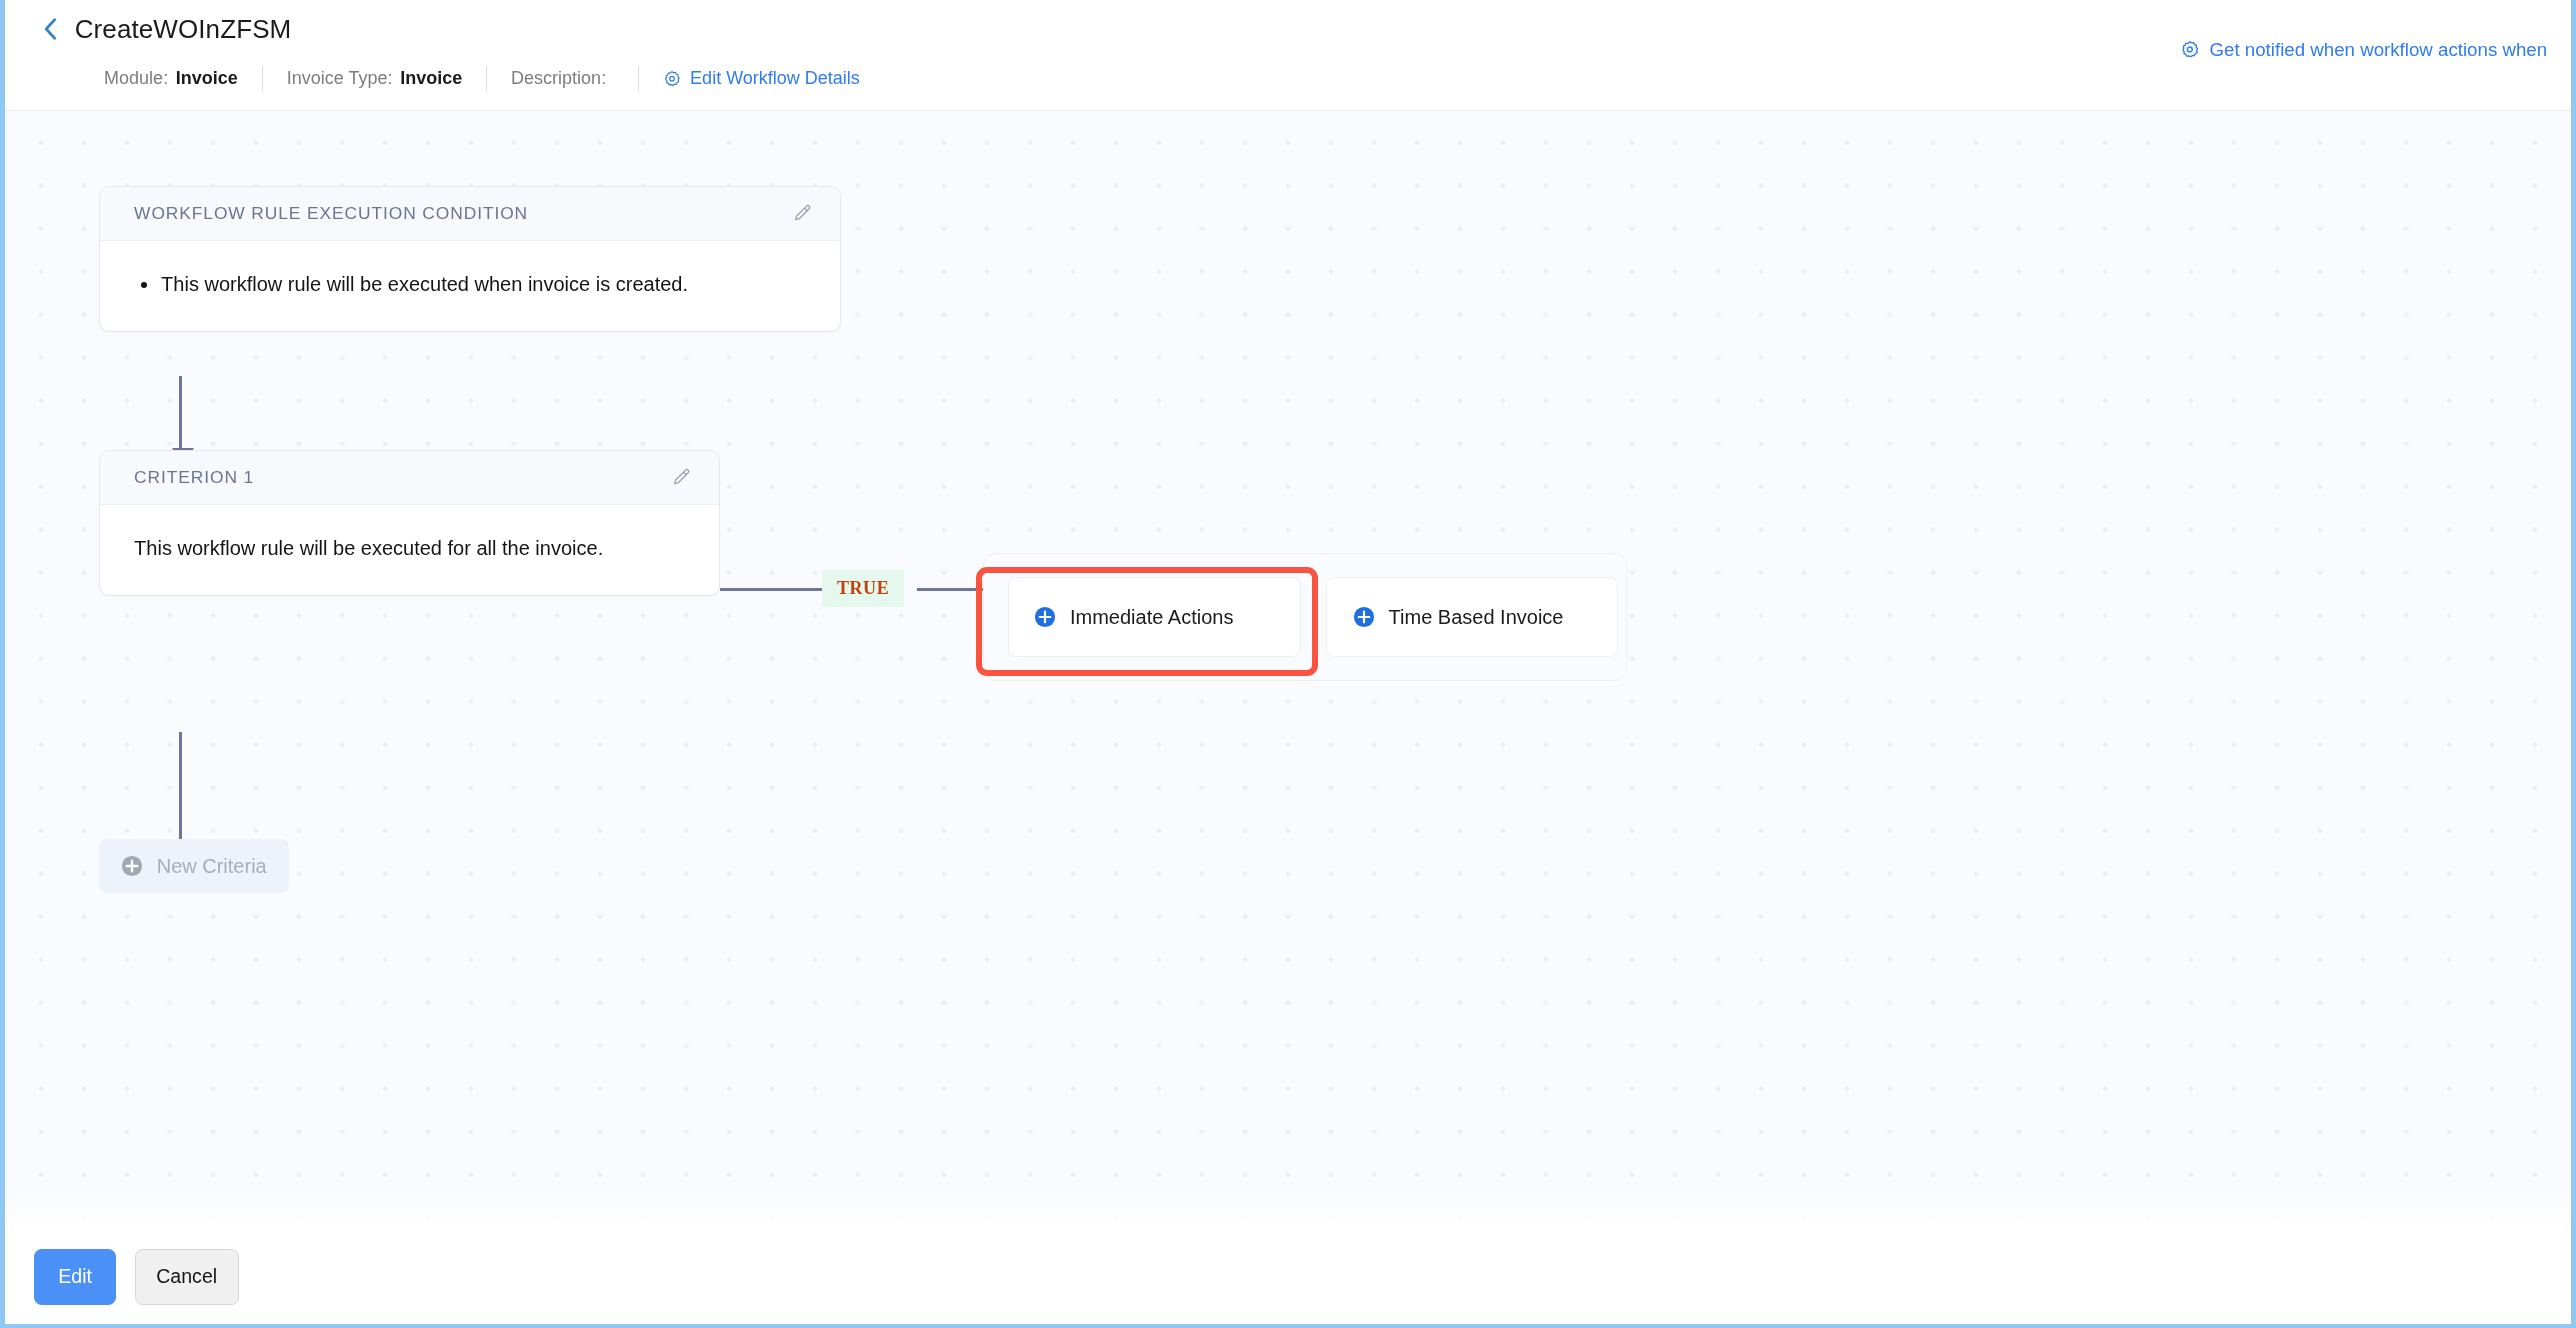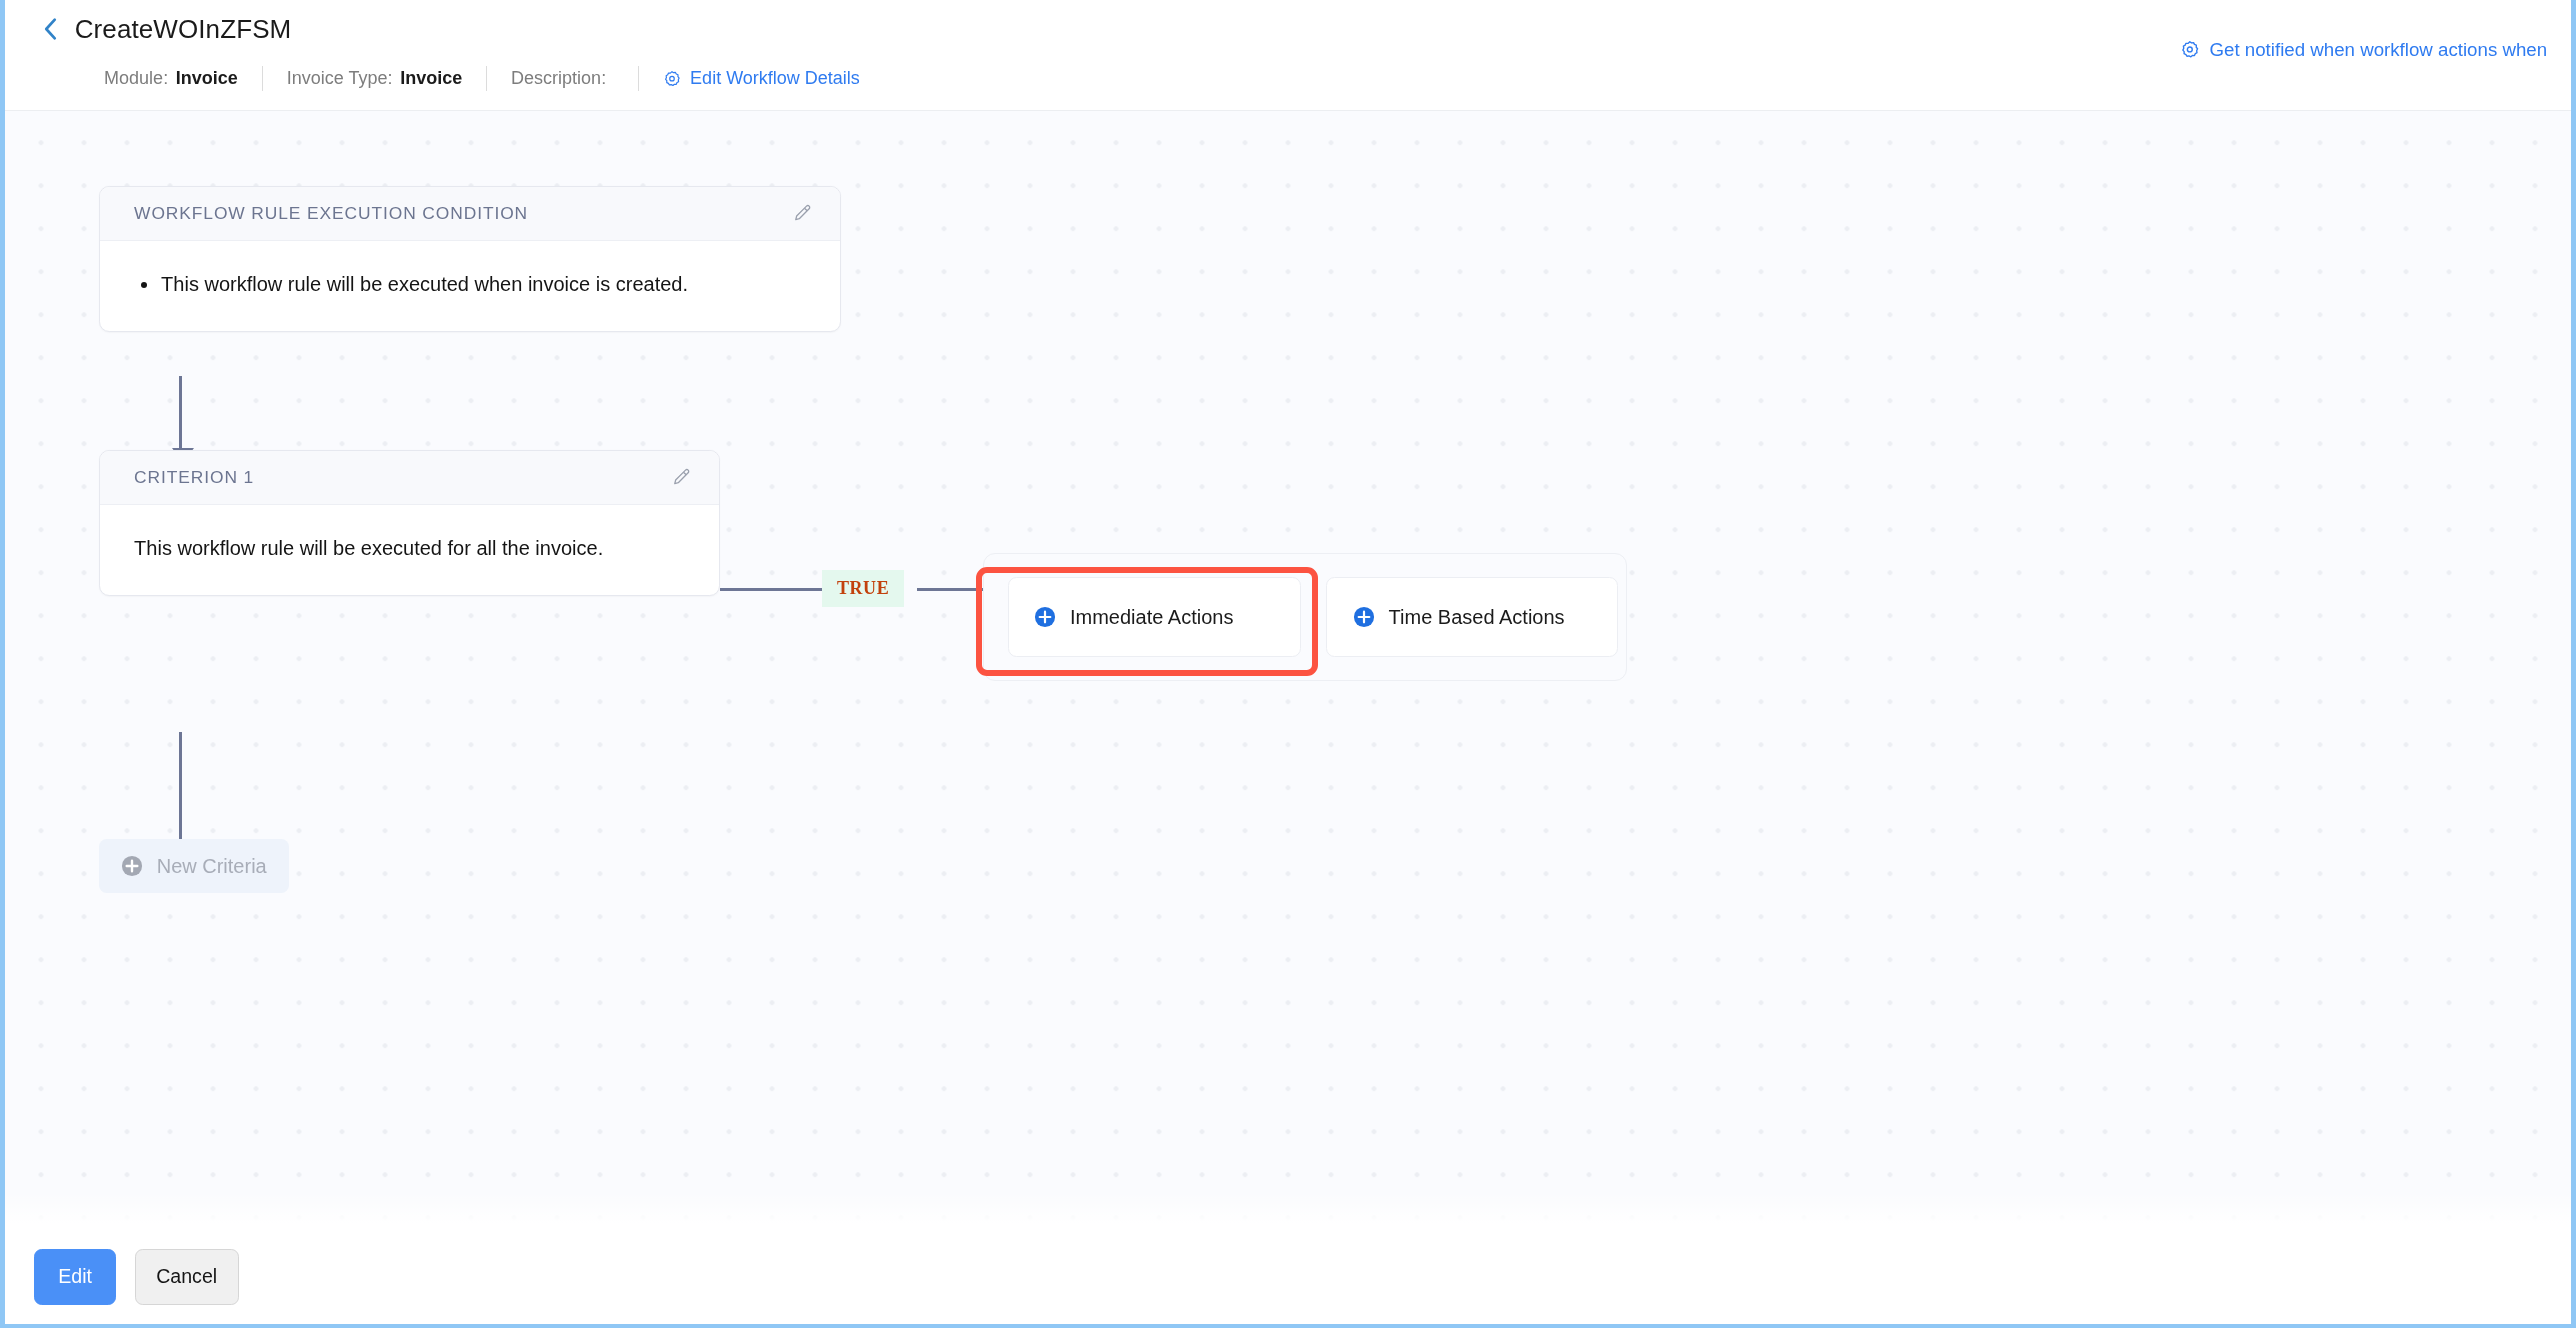--- a/index.html
+++ b/index.html
@@ -431,21 +431,21 @@
         </span>
         <span>Immediate Actions</span>
       </div>
       <div class="action-chip" id="chip-timebased">
         <span>
           <svg width="22" height="22" viewBox="0 0 24 24">
             <circle cx="12" cy="12" r="11" fill="#1f6fe0"></circle>
             <path d="M12 6.2v11.6M6.2 12h11.6" stroke="#ffffff" stroke-width="2.4" stroke-linecap="round"></path>
           </svg>
         </span>
-        <span>Time Based Actions</span>
+        <span>Time Based Invoice</span>
       </div>
     </div>
 
     <div id="highlight-ring"></div>
 
     <div id="new-criteria-btn">
       <span>
         <svg width="22" height="22" viewBox="0 0 24 24">
           <circle cx="12" cy="12" r="11" fill="#a3a8b3"></circle>
           <path d="M12 6.2v11.6M6.2 12h11.6" stroke="#ffffff" stroke-width="2.6" stroke-linecap="round"></path>

